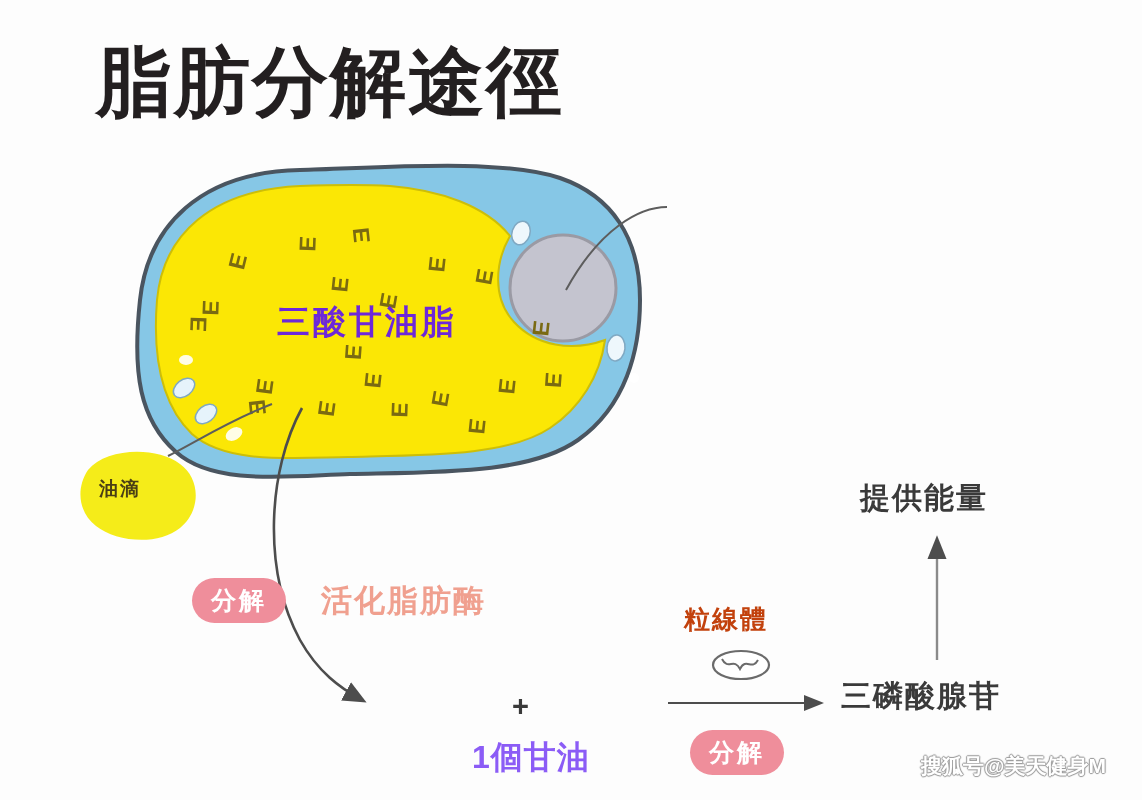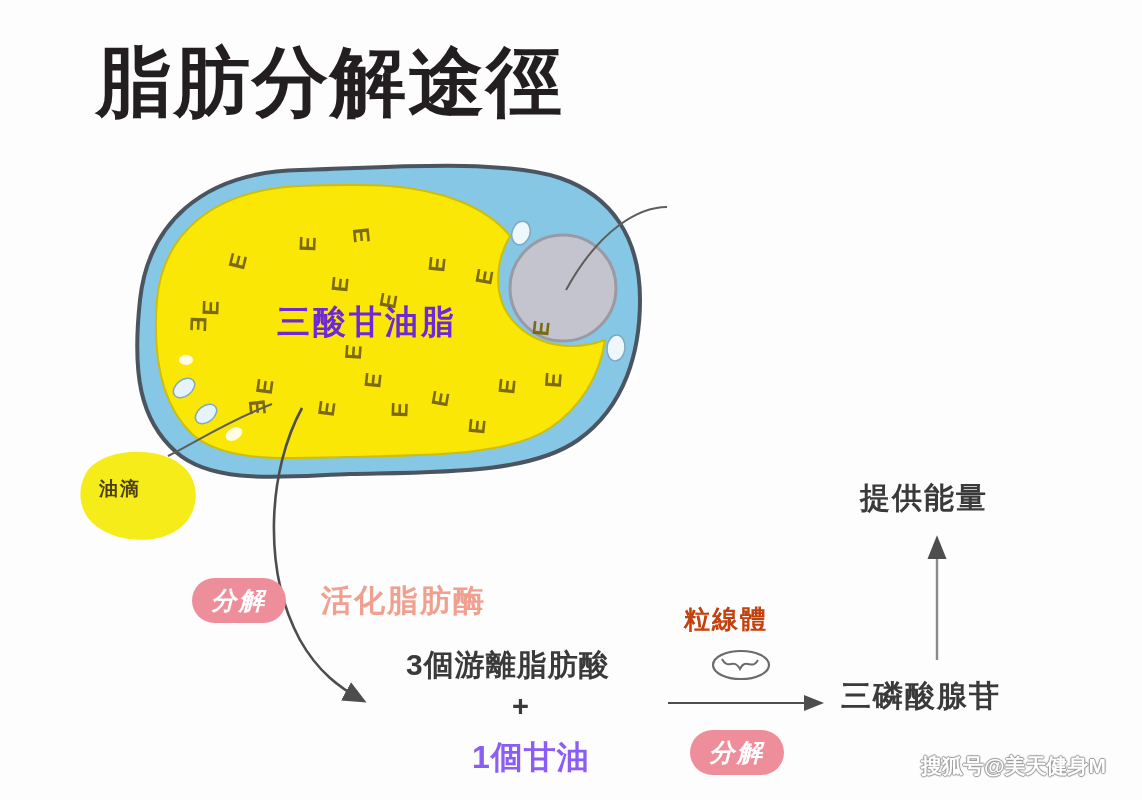--- a/index.html
+++ b/index.html
@@ -121,21 +121,20 @@
 
   
   .pill {
     position: absolute;
     background: #ef8e9b;
     color: #ffffff;
     border-radius: 999px;
     font-weight: 700;
     text-align: center;
     letter-spacing: 3px;
-    font-style: italic;
   }
   #pill-1 {
     left: 192px;
     top: 578px;
     width: 94px;
     height: 45px;
     line-height: 45px;
     font-size: 25px;
   }
   #pill-2 {
@@ -254,21 +253,20 @@
       <path d="M 722,659 C 728,671 734,657 740,669 C 746,657 752,671 758,660" fill="none" stroke="#6b6b6b" stroke-width="2"></path>
     </g>
   </svg>
 
   <div class="lbl" id="lipid-label">三酸甘油脂</div>
   <div class="lbl" id="oil-droplet-label">油滴</div>
 
   <div class="pill" id="pill-1">分解</div>
   <div class="lbl" id="lipase-label">活化脂肪酶</div>
 
-  <div class="lbl" id="products-line1">3個游離脂肪酸</div>
   <div class="lbl" id="products-plus">+</div>
   <div class="lbl" id="products-line2">1個甘油</div>
 
   <div class="lbl" id="mito-label">粒線體</div>
   <div class="pill" id="pill-2">分解</div>
 
   <div class="lbl" id="energy-label">提供能量</div>
   <div class="lbl" id="atp-label">三磷酸腺苷</div>
 
   <div id="watermark">搜狐号@美天健身M</div>

